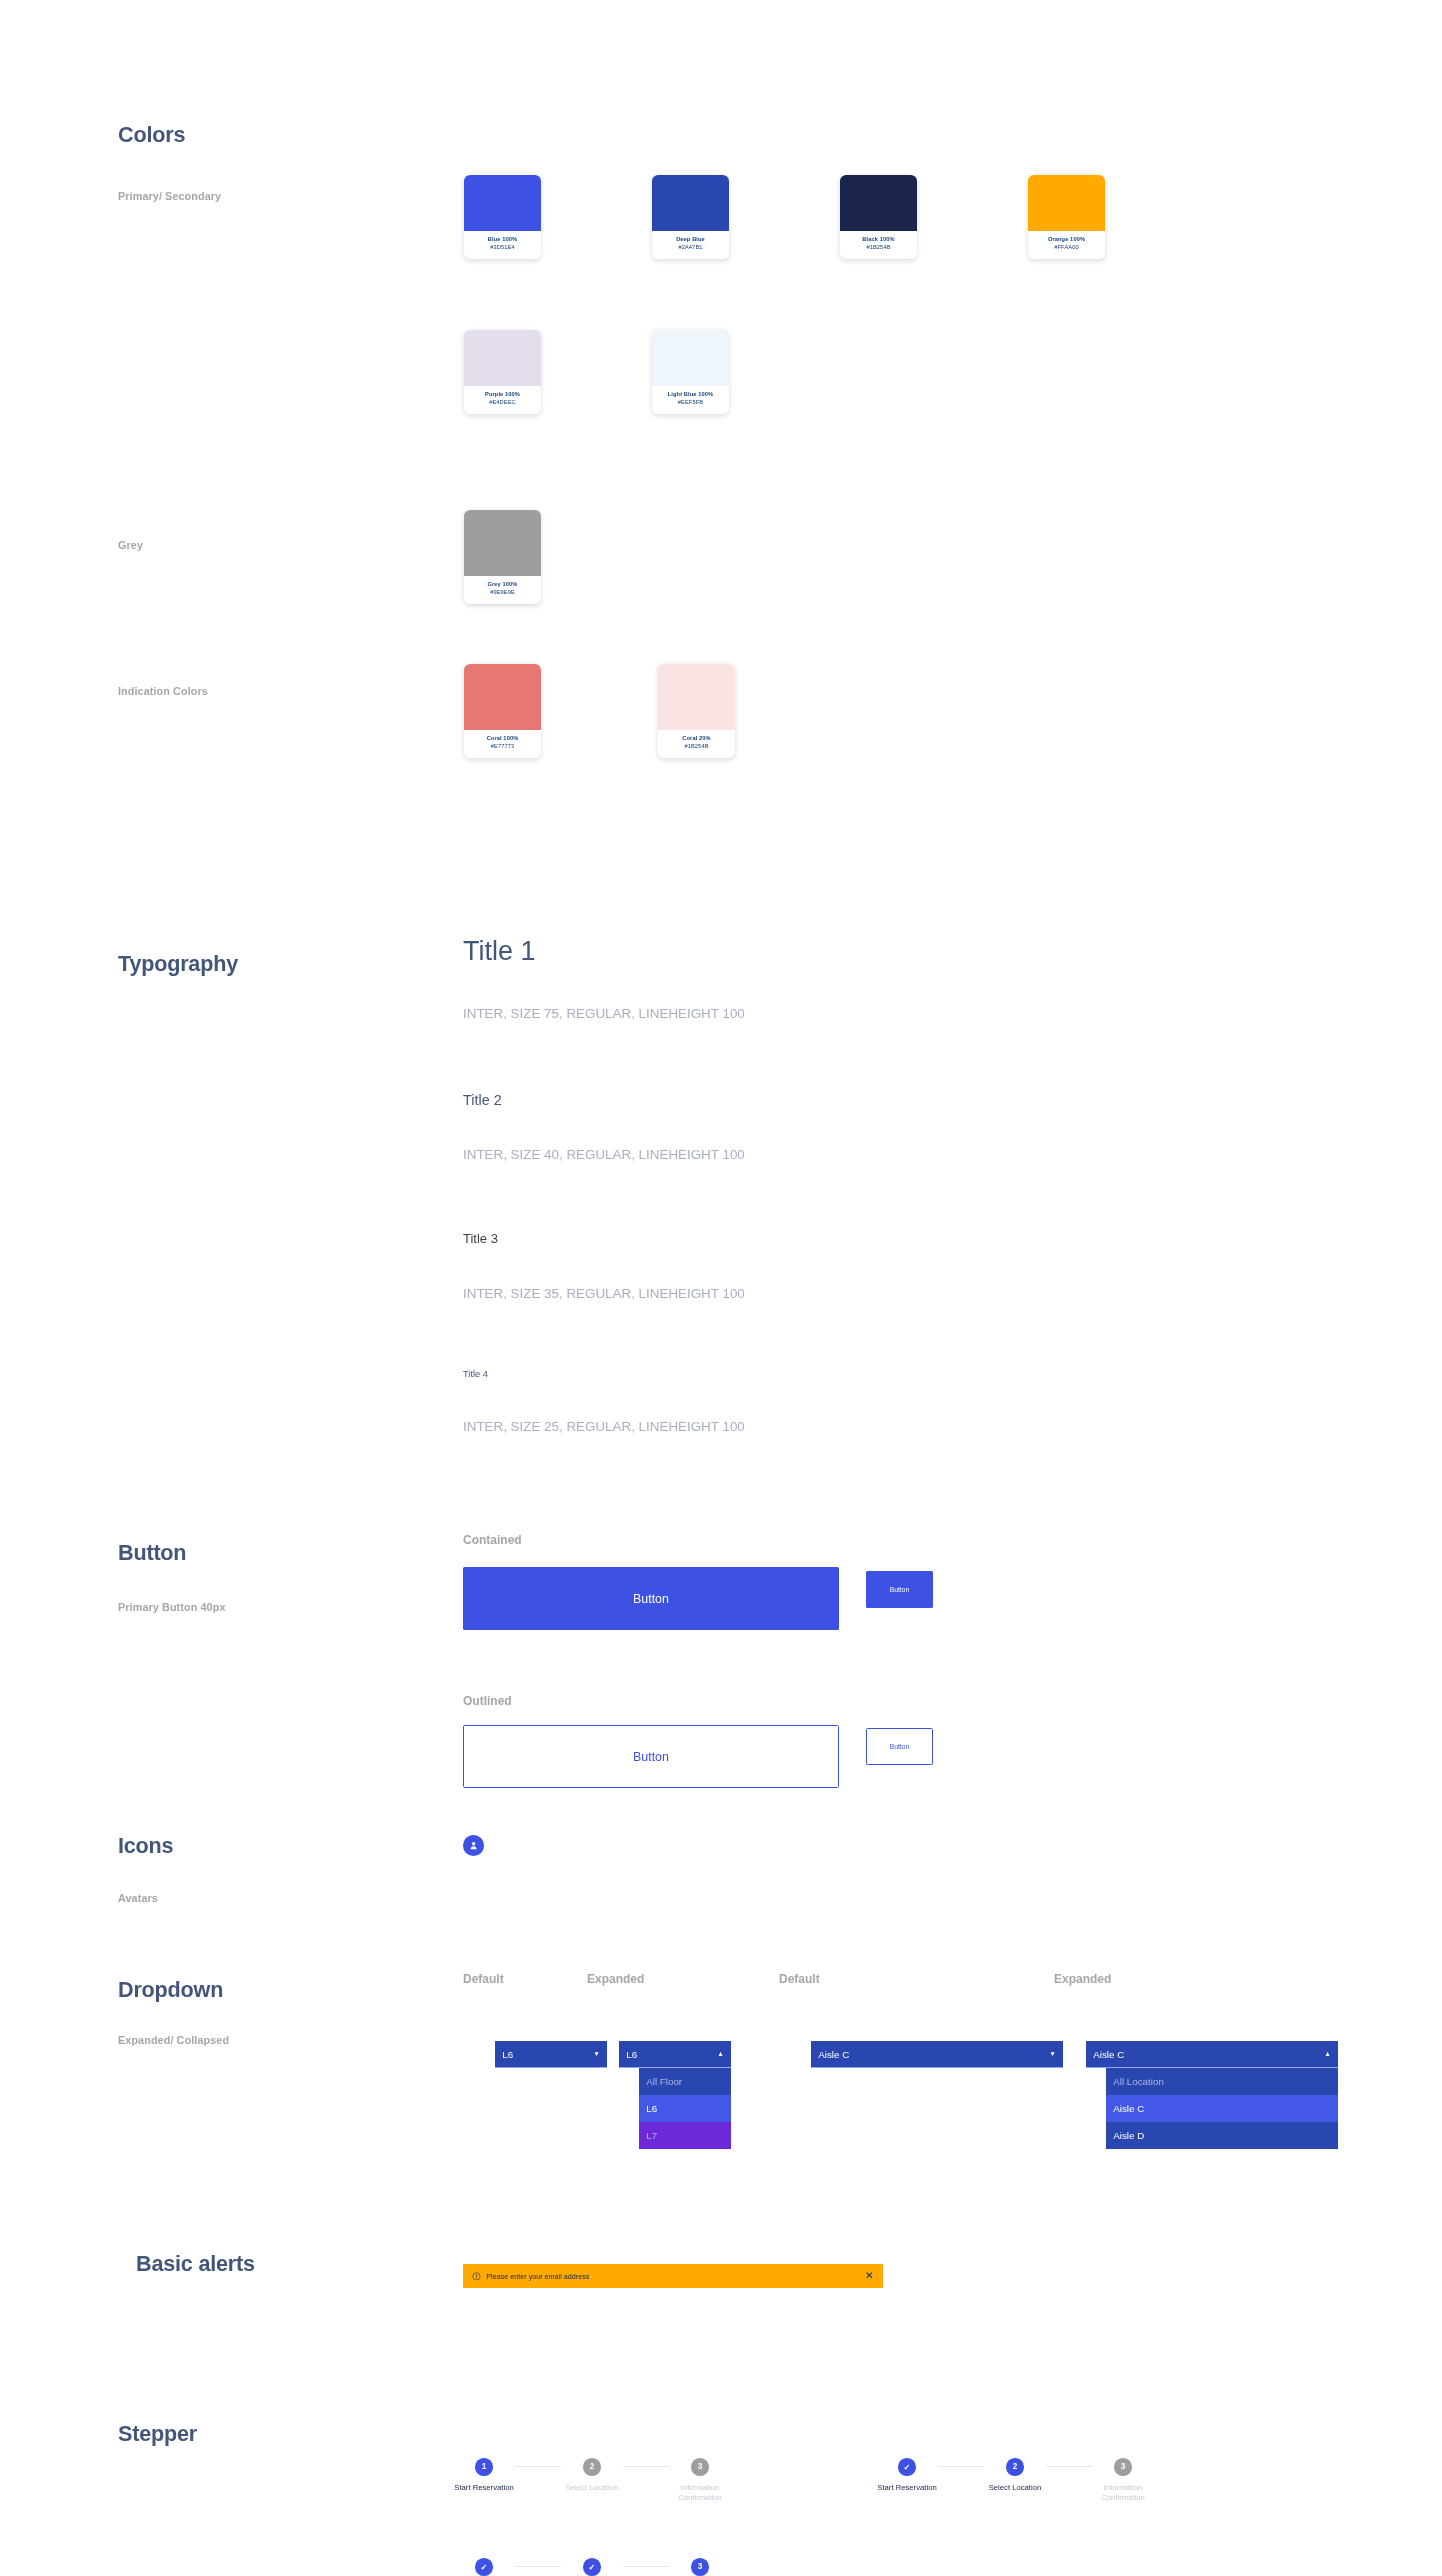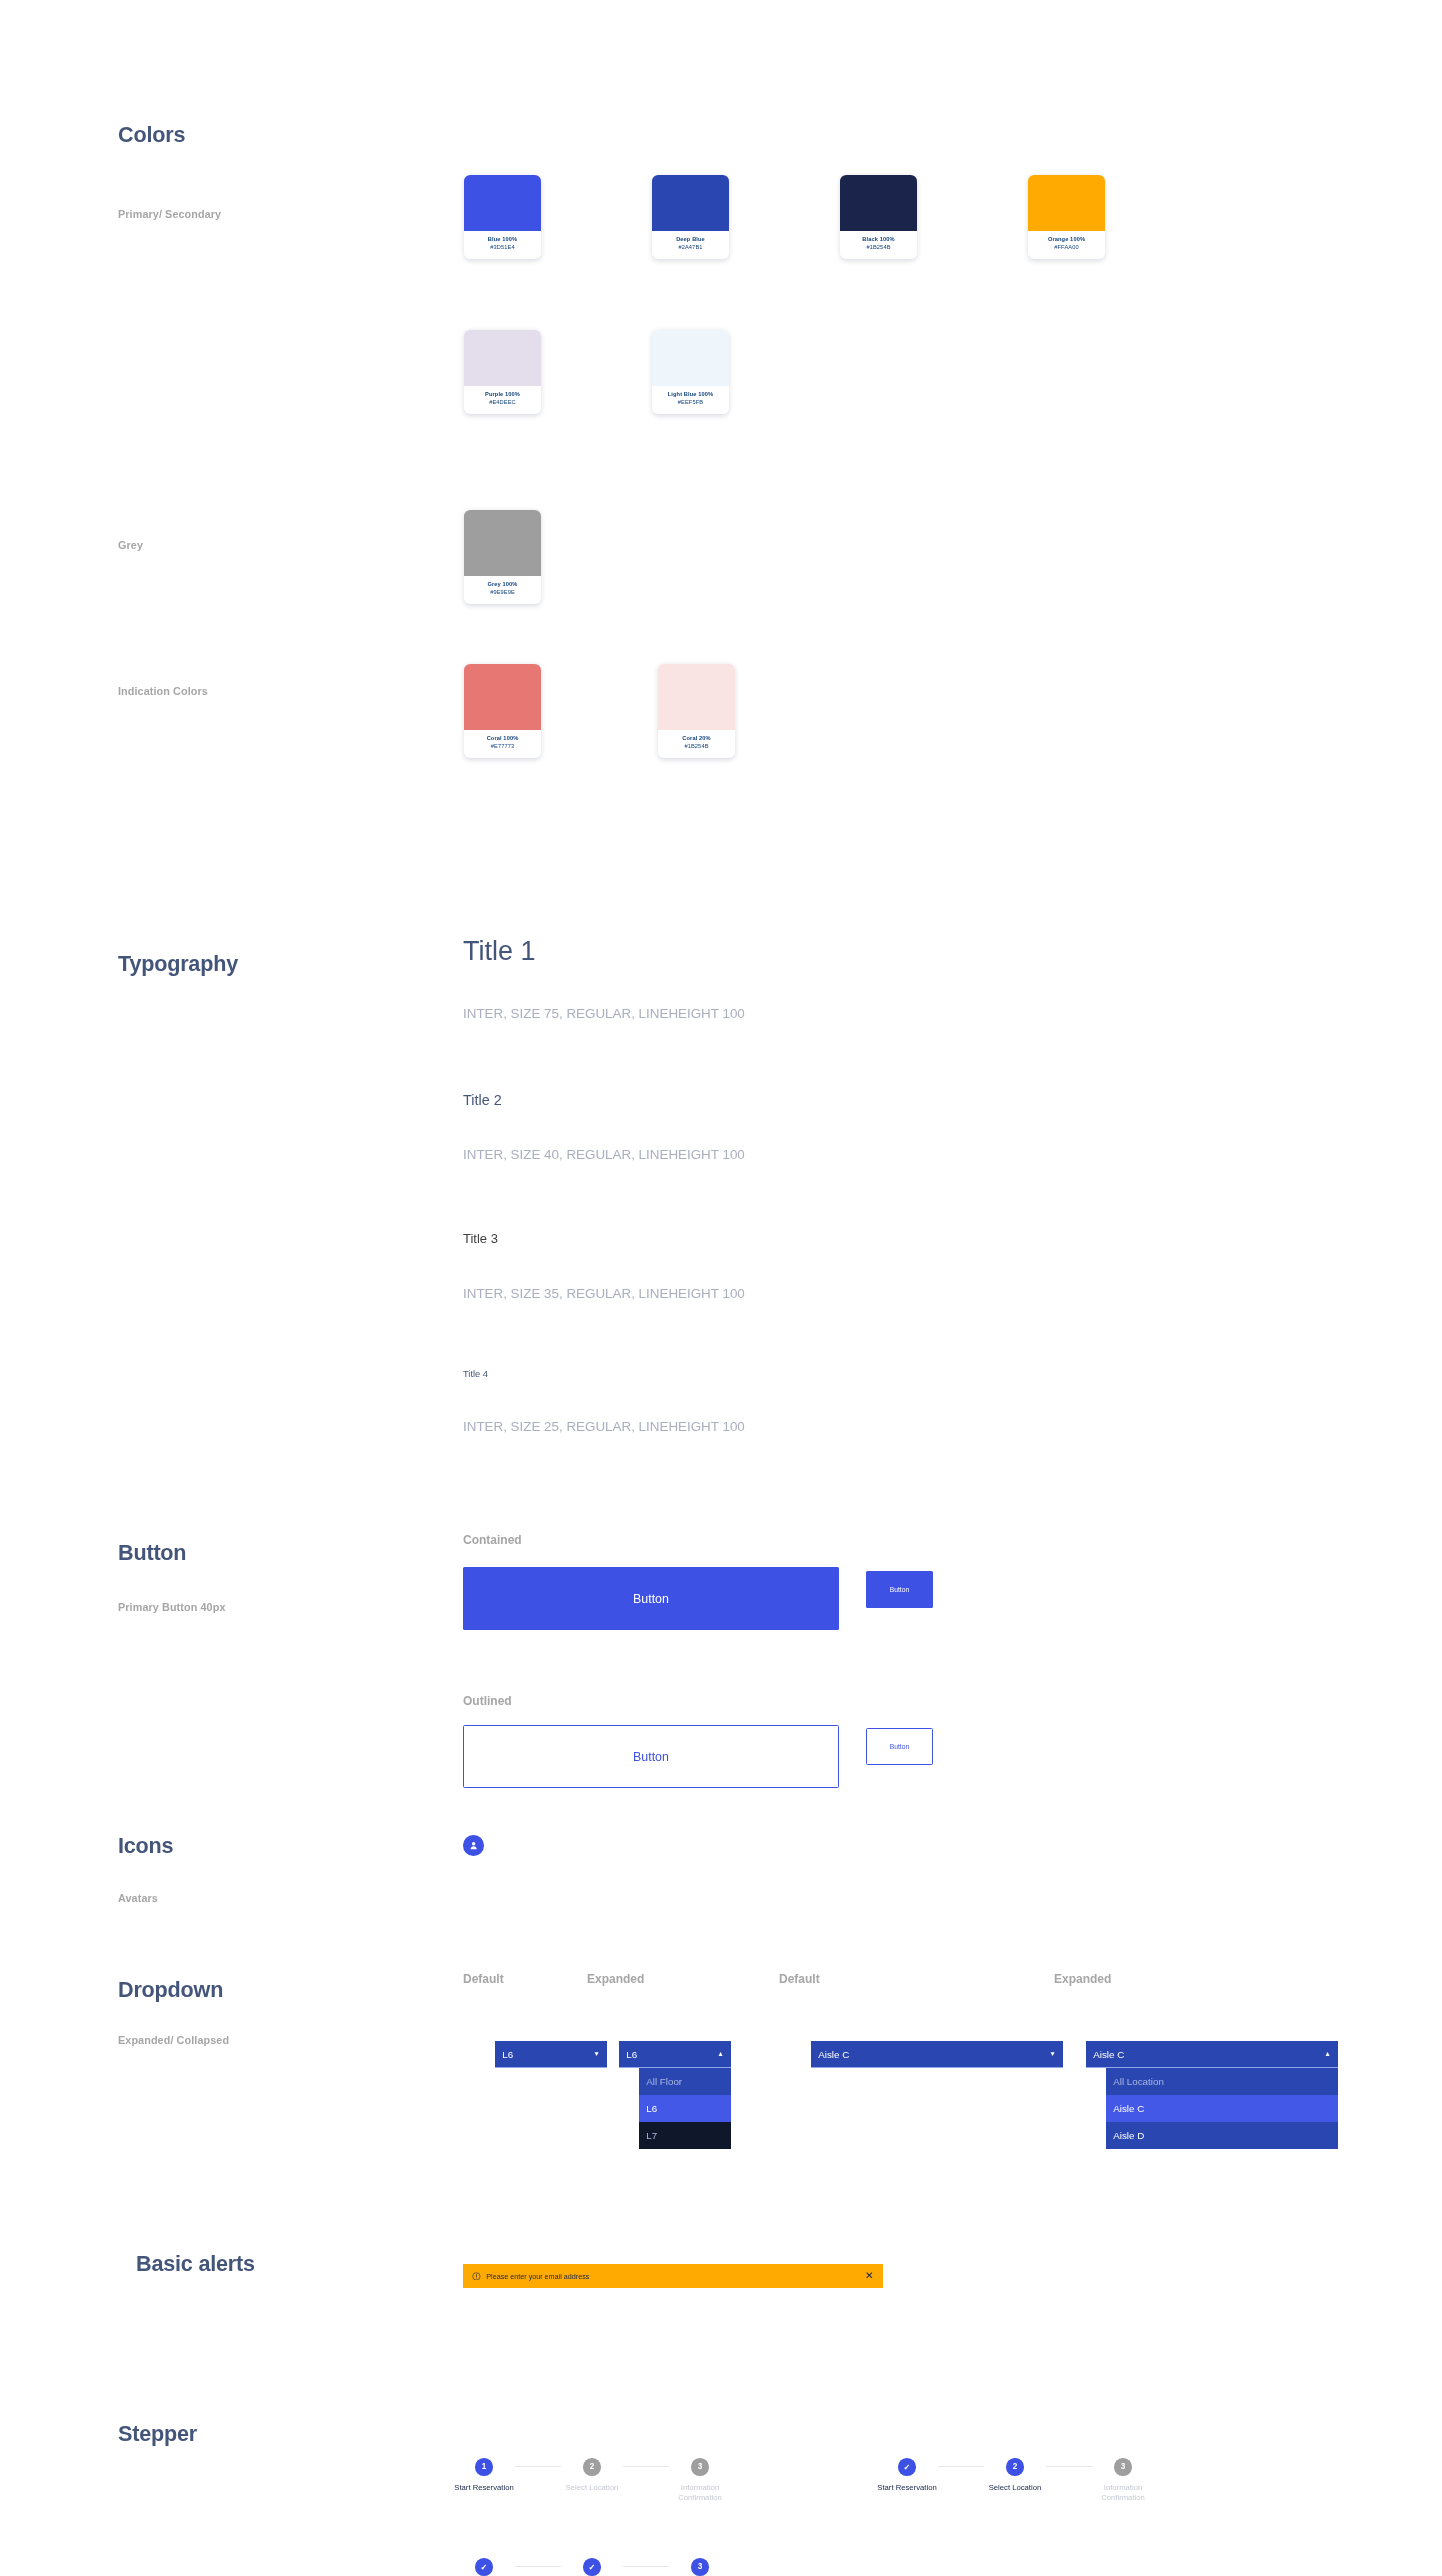--- a/index.html
+++ b/index.html
@@ -104,21 +104,21 @@
   .dd-opt {
     height: 27px;
     display: flex; align-items: center;
     padding: 0 7.2px;
     font-size: 9.8px;
     cursor: pointer;
   }
   .dd-opt.placeholder { background: #2A47B1; color: #A8B6E4; }
   .dd-opt.selected { background: #4458E8; color: #fff; }
   .dd-opt.normal { background: #2A47B1; color: #ffffff; }
-  .dd-opt.dim { background: #0f172a; color: #A8B6E4; }
+  .dd-opt.dim { background: #6d28d9; color: #A8B6E4; }
 
   
   .alert {
     background: #FFAA00;
     display: flex; align-items: center;
     padding: 0 9.3px;
     height: 24px;
     color: #1B254B;
     font-size: 7.2px;
   }
@@ -143,21 +143,21 @@
   .lbl.on { color: #1B254B; }
   .lbl.off { color: #C6C9D2; }
   .connector { height: 1px; background: #E7E7EA; width: 46px; margin-top: 8.2px; }
 </style>
 </head>
 <body>
 
 <div class="section" style="left:118px; top:122px;">
   <div class="sec-title">Colors</div>
 </div>
-<div class="sub-label" style="position:absolute; left:118px; top:208px;">Primary/ Secondary</div>
+<div class="sub-label" style="position:absolute; left:118px; top:190px;">Primary/ Secondary</div>
 <div class="sub-label" style="position:absolute; left:118px; top:539px;">Grey</div>
 <div class="sub-label" style="position:absolute; left:118px; top:685px;">Indication Colors</div>
 
 <div class="swatch" style="left:464px; top:175px;">
   <div class="chip" style="background:#3D51E4;"></div>
   <div class="meta">
     <div class="nm">Blue 100%</div>
     <div class="hx">#3D51E4</div>
   </div>
 </div>

